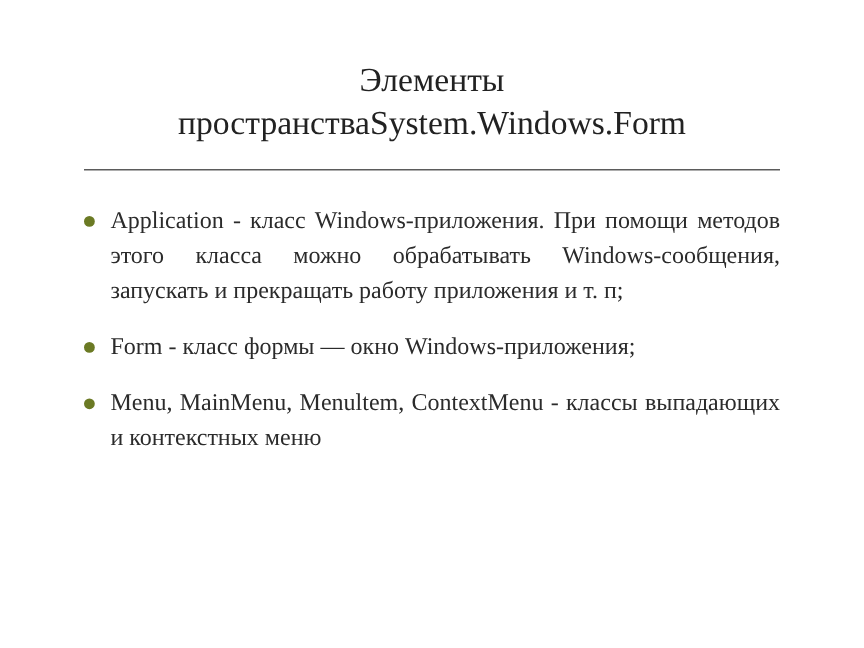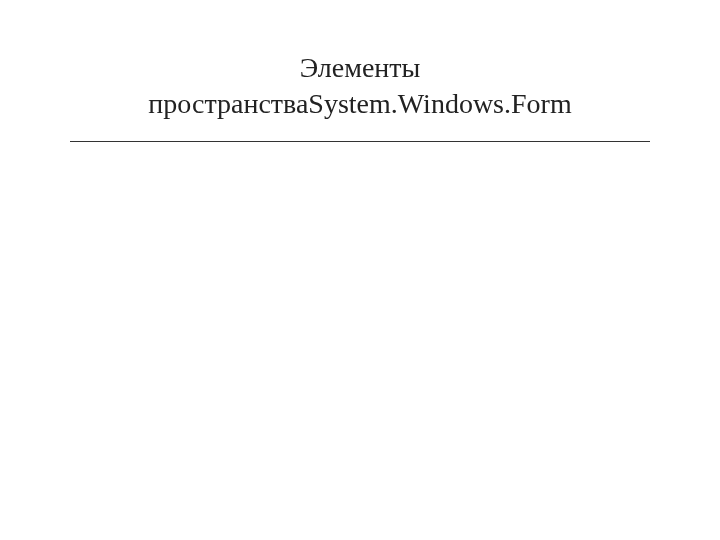--- a/index.html
+++ b/index.html
@@ -58,14 +58,17 @@
 </head>
 <body>
 
 <div class="slide">
   <h1 class="title">
     <span>Элементы</span><br>
     <span>пространстваSystem.Windows.Form</span>
   </h1>
   <hr class="rule">
   <ul class="content">
+    <li><span>Application - класс Windows-приложения. При помощи методов этого класса можно обрабатывать Windows-сообщения, запускать и прекращать работу приложения и т. п;</span></li>
+    <li><span>Form - класс формы — окно Windows-приложения;</span></li>
+    <li><span>Menu, MainMenu, Menultem, ContextMenu - классы выпадающих и контекстных меню</span></li>
   </ul>
 </div>
 
 </body></html>

